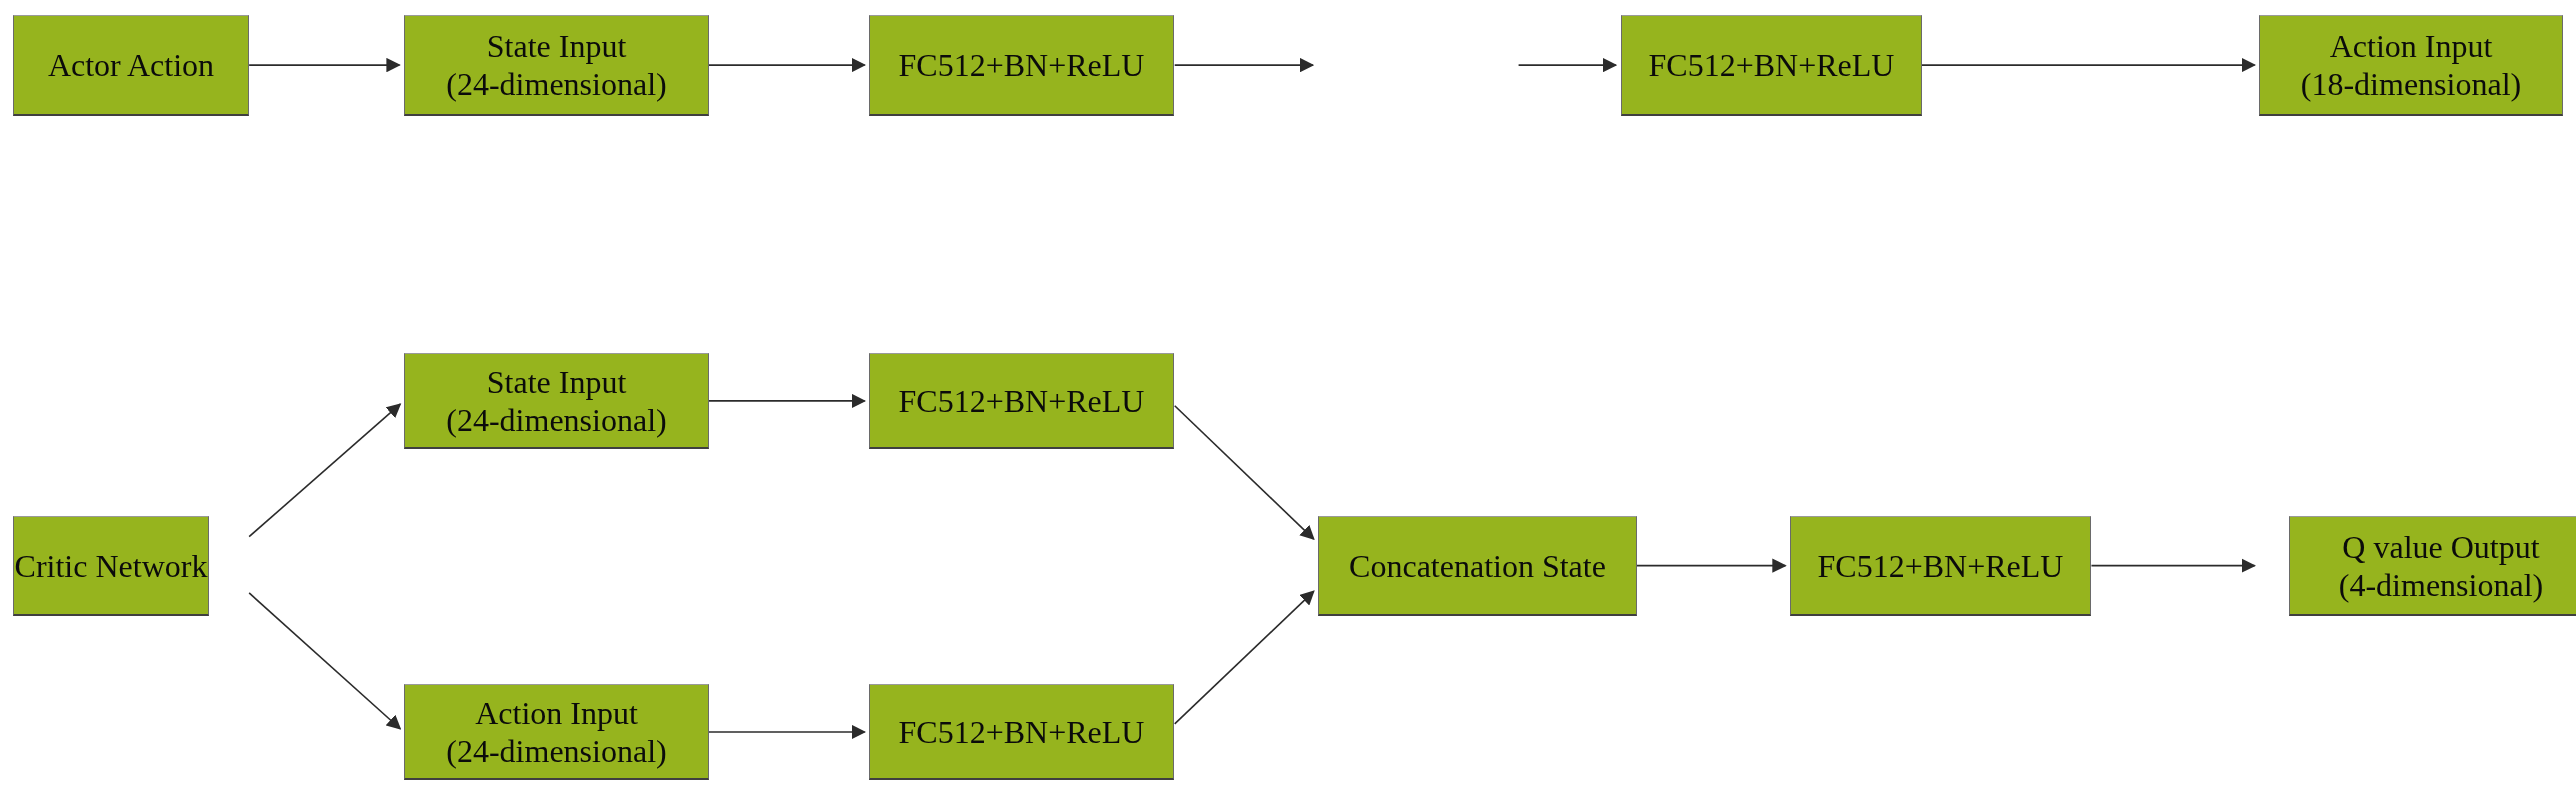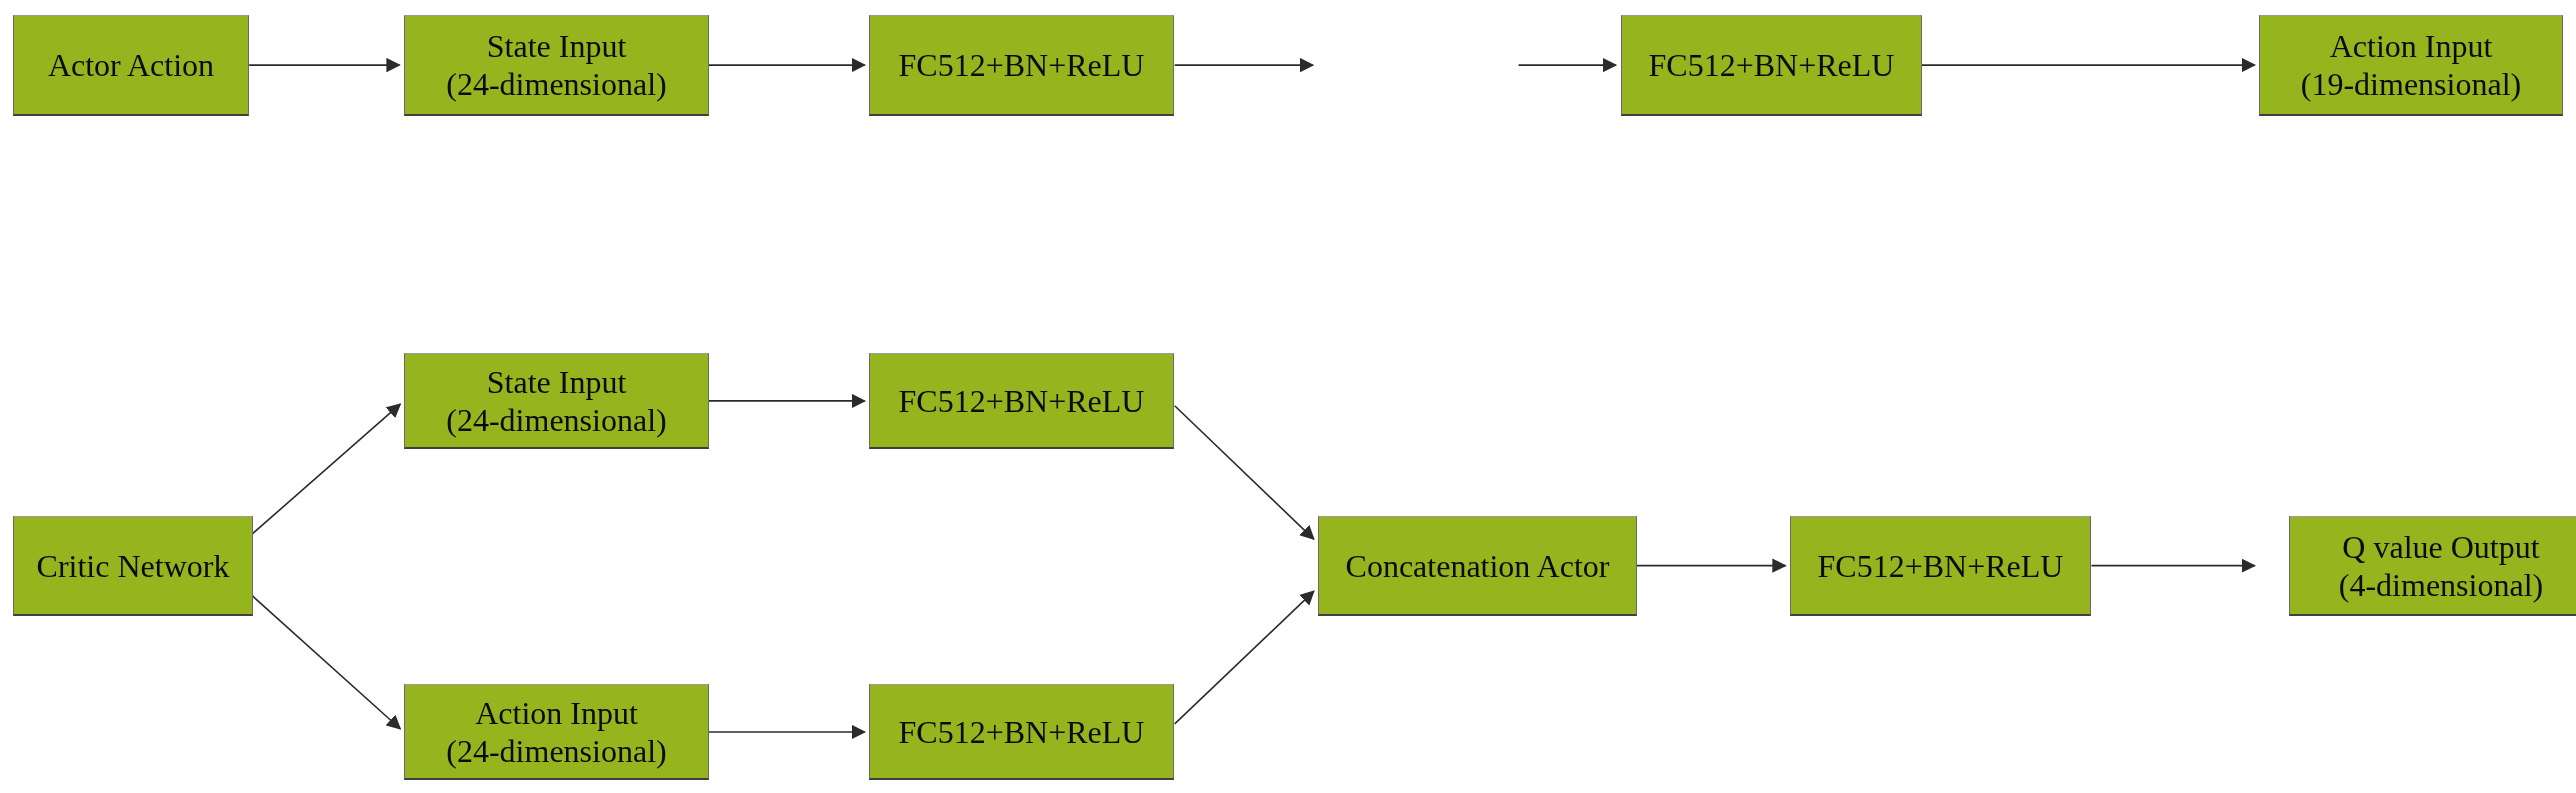--- a/index.html
+++ b/index.html
@@ -40,21 +40,21 @@
     white-space:nowrap;
   }
   
   .n-actor-network   {left:13px;  top:14.5px;  width:236px; height:101px;}
   .n-actor-state     {left:404px; top:14.5px;  width:305px; height:101px;}
   .n-actor-fc1       {left:869px;top:14.5px;  width:305px; height:101px;}
   .n-actor-dropout   {left:1318px;top:14.5px;  width:201px; height:101px;}
   .n-actor-fc2       {left:1621px;top:14.5px;  width:301px; height:101px;}
   .n-actor-output    {left:2259px;top:14.5px;  width:304px; height:101px;}
 
-  .n-critic-network  {left:13px;  top:516px; width:240px; height:100px;}
+  .n-critic-network  {left:13px;  top:516px; width:196px; height:100px;}
   .n-critic-state    {left:404px; top:353px; width:305px; height:96px;}
   .n-critic-fc-state {left:869px;top:353px; width:305px; height:96px;}
   .n-critic-action   {left:404px; top:684px; width:305px; height:96px;}
   .n-critic-fc-action{left:869px;top:684px; width:305px; height:96px;}
   .n-concat          {left:1318px;top:516px; width:319px; height:100px;}
   .n-critic-fc2      {left:1790px;top:516px; width:301px; height:100px;}
   .n-q-output        {left:2259px;top:516px; width:304px; height:100px;margin-left:30px;}
 </style>
 </head>
 <body>
@@ -96,42 +96,42 @@
     <span>(24-dimensional)</span>
   </div>
   <div class="node n-actor-fc1">
     <span>FC512+BN+ReLU</span>
   </div>
   <div class="node n-actor-fc2">
     <span>FC512+BN+ReLU</span>
   </div>
   <div class="node n-actor-output">
     <span>Action Input</span>
-    <span>(19-dimensional)</span>
+    <span>(18-dimensional)</span>
   </div>
 
   <div class="node n-critic-network">
     <span>Critic Network</span>
   </div>
   <div class="node n-critic-state">
     <span>State Input</span>
     <span>(24-dimensional)</span>
   </div>
   <div class="node n-critic-fc-state">
     <span>FC512+BN+ReLU</span>
   </div>
   <div class="node n-critic-action">
     <span>Action Input</span>
     <span>(24-dimensional)</span>
   </div>
   <div class="node n-critic-fc-action">
     <span>FC512+BN+ReLU</span>
   </div>
   <div class="node n-concat">
-    <span>Concatenation Actor</span>
+    <span>Concatenation State</span>
   </div>
   <div class="node n-critic-fc2">
     <span>FC512+BN+ReLU</span>
   </div>
   <div class="node n-q-output">
     <span>Q value Output</span>
     <span>(4-dimensional)</span>
   </div>
 
 </div>

